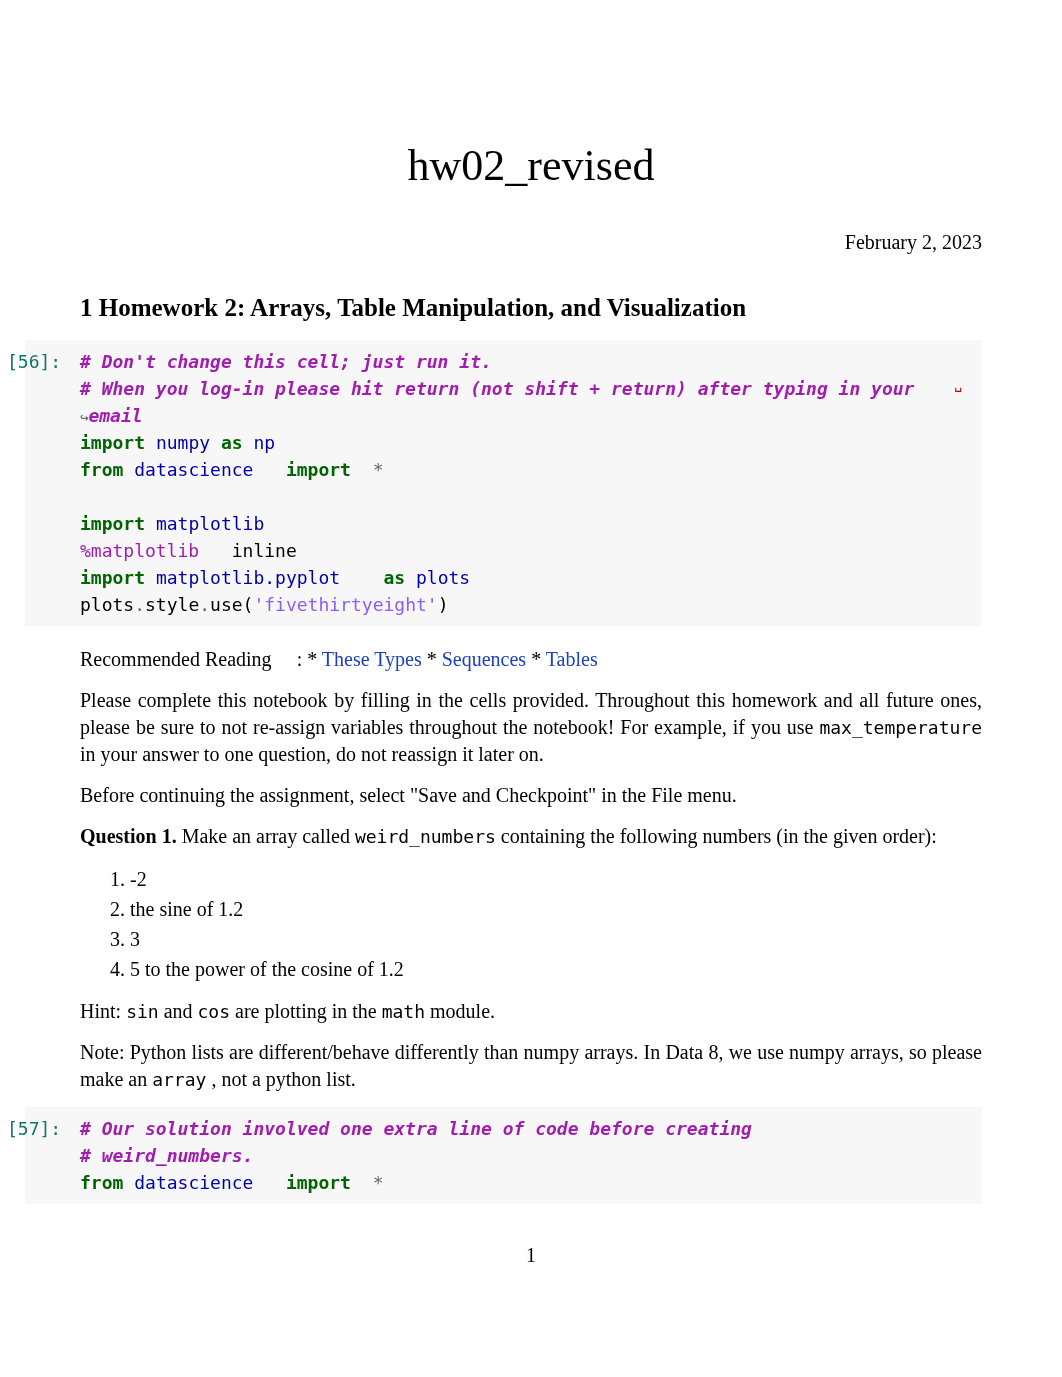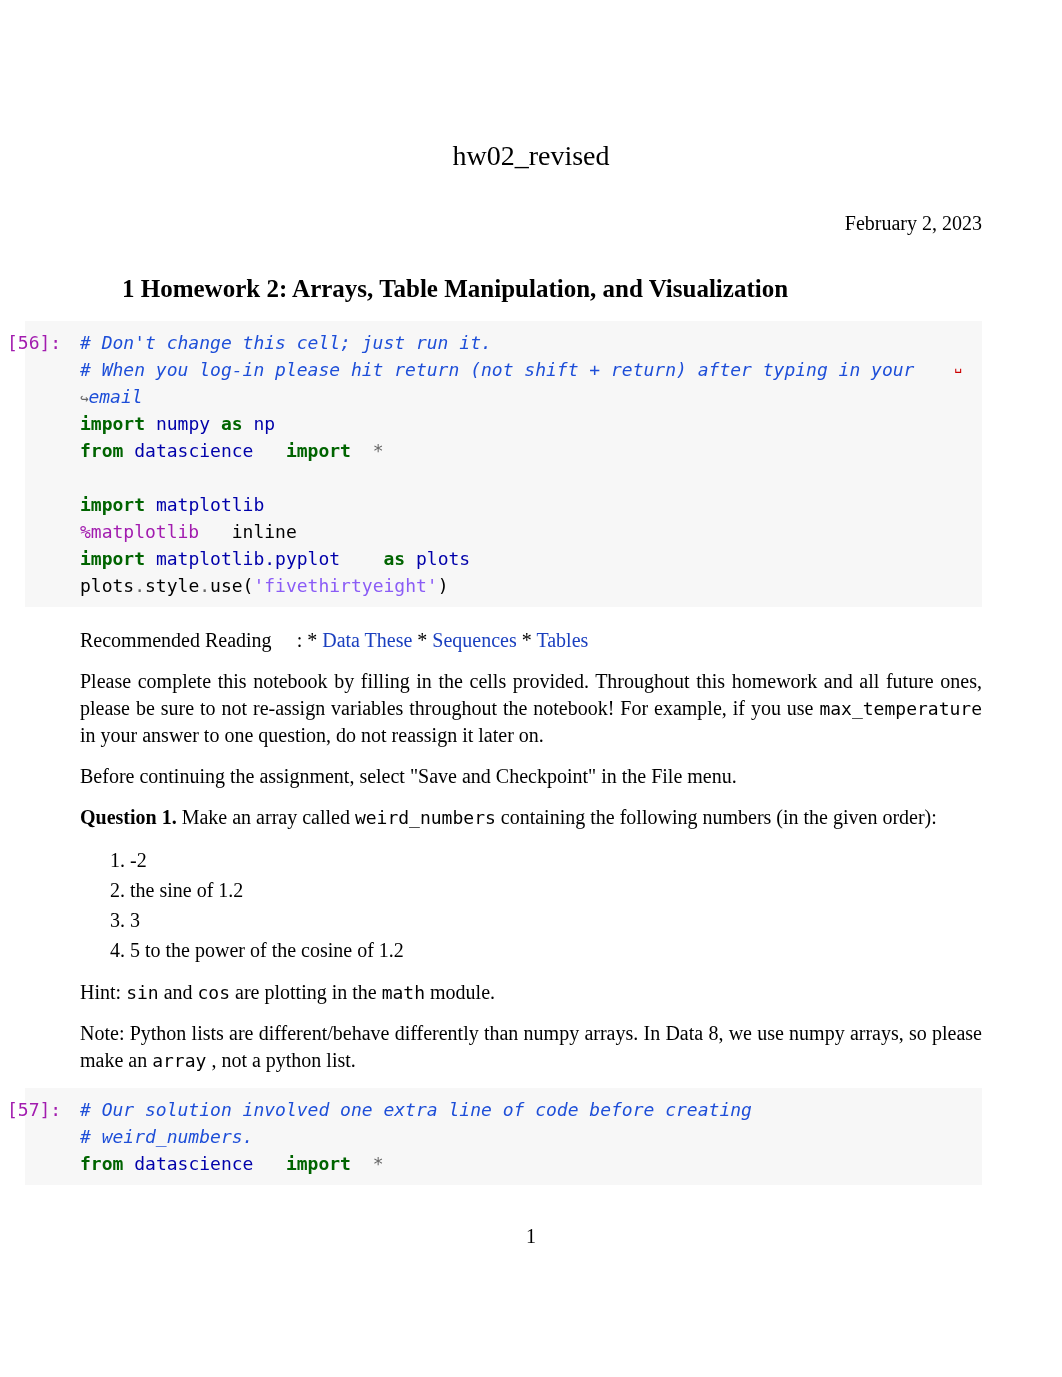--- a/index.html
+++ b/index.html
@@ -10,34 +10,33 @@
     background: #ffffff;
     color: #000000;
     width: 1062px;
   }
   .page {
     padding: 140px 80px 60px 80px;
     position: relative;
   }
   .title {
     text-align: center;
-    font-size: 28px;
+    font-size: 44px;
     font-weight: normal;
     margin-bottom: 40px;
   }
   .date {
     text-align: right;
     font-size: 20px;
     margin-bottom: 40px;
   }
   .section-h1 {
     font-size: 25px;
     font-weight: bold;
     margin-bottom: 18px;
-    margin-left: 42px;
   }
   .section-h2 {
     font-size: 21px;
     font-weight: bold;
     margin-top: 20px;
     margin-bottom: 12px;
   }
   .body-text {
     font-size: 20px;
     line-height: 1.35;
@@ -51,25 +50,25 @@
     background: #f7f7f7;
     padding: 8px 8px 8px 55px;
     font-family: "DejaVu Sans Mono", Consolas, Menlo, monospace;
     font-size: 18px;
     line-height: 1.5;
   }
   .prompt {
     position: absolute;
     left: -18px;
     top: 8px;
-    color: #a21caf;
+    color: #0f766e;
     font-family: "DejaVu Sans Mono", Consolas, Menlo, monospace;
     font-size: 18px;
   }
-  .c1 { color: #1d4ed8; font-style: italic; }
+  .c1 { color: #a21caf; font-style: italic; font-weight: bold; }
   .kw { color: #006400; font-weight: bold; }
   .nm { color: #0000aa; }
   .op { color: #666666; }
   .str { color: #8b5cf6; }
   .mg { color: #666666; }
   .cont-arrow {
     color: #666666;
     font-size: 14px;
     vertical-align: middle;
   }
@@ -141,21 +140,21 @@
       <span class="nm">plots</span>
     </div>
     <div>
       <span>plots</span><span class="op">.</span><span>style</span><span class="op">.</span><span>use(</span><span class="str">'fivethirtyeight'</span><span>)</span>
     </div>
   </div>
 
   <div class="body-text">
     <span>Recommended Reading</span>&nbsp;&nbsp;&nbsp;&nbsp;
     <span>: *</span>
-    <a href="#">Data These</a>
+    <a href="#">These Types</a>
     <span> * </span>
     <a href="#">Sequences</a>
     <span> * </span>
     <a href="#">Tables</a>
   </div>
 
   <div class="body-text">
     <span>Please complete this notebook by filling in the cells provided. Throughout this homework and all future ones, please be sure to not re-assign variables throughout the notebook! For example, if you use </span><span class="mono">max_temperature</span><span> in your answer to one question, do not reassign it later on.</span>
   </div>
 

